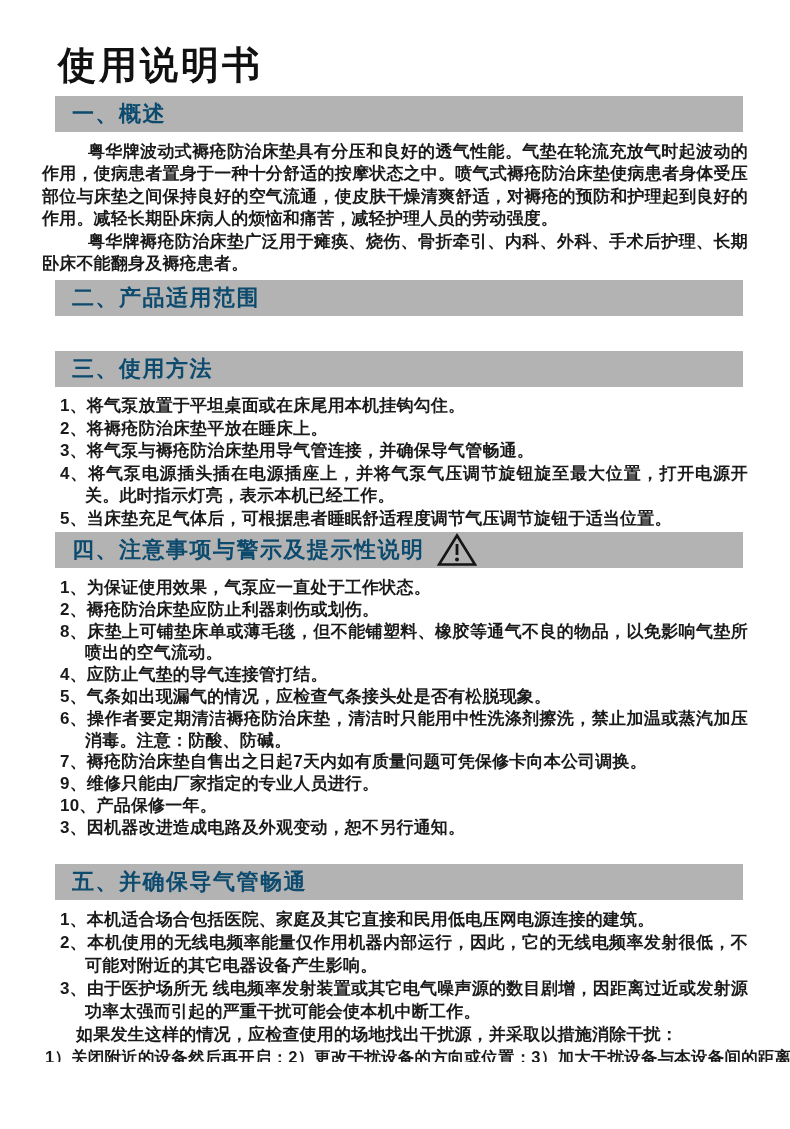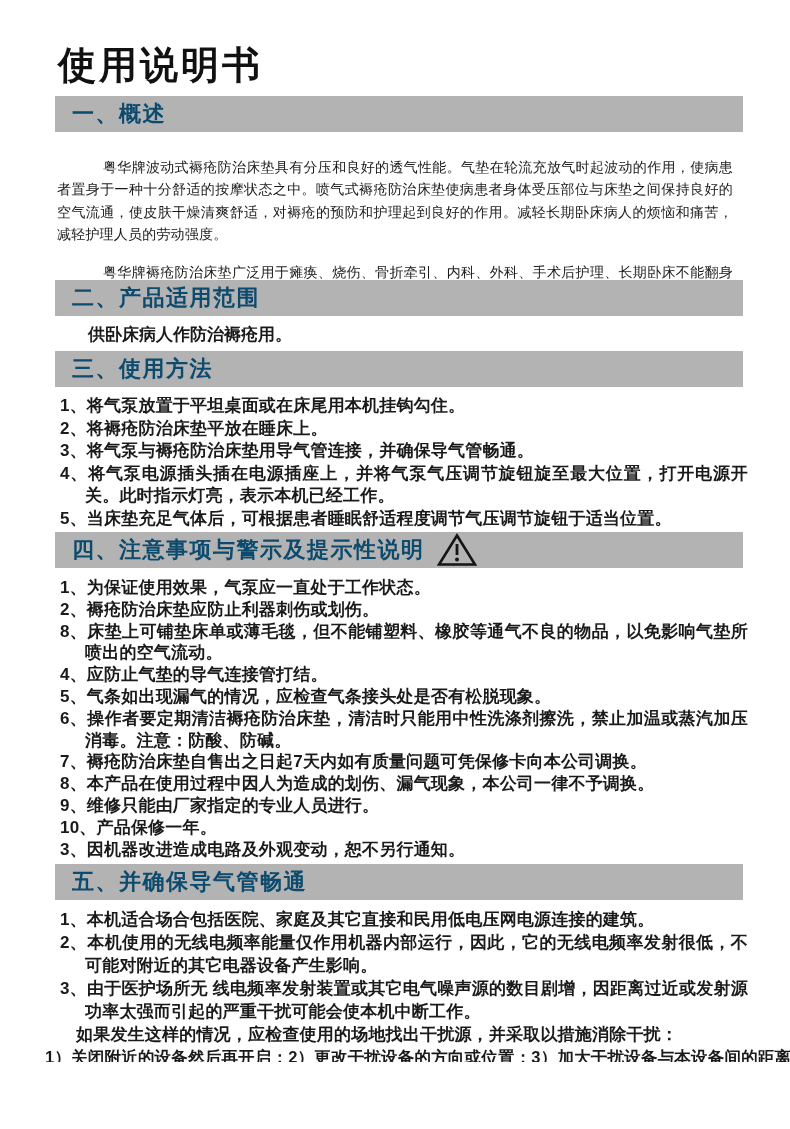--- a/index.html
+++ b/index.html
@@ -45,23 +45,23 @@
     display: inline-flex;
     align-items: center;
   }
   .paras, .single-line, .num-list, .tail {
     position: absolute;
     left: 42px;
     width: 706px;
     box-sizing: border-box;
   }
   .paras p {
-    margin: 15px;
-    font-size: 14px;
-    font-weight: 400;
+    margin: 0;
+    font-size: 17px;
+    font-weight: 700;
     line-height: 22.4px;
     text-indent: 46px;
     text-align: justify;
     letter-spacing: 0.2px;
   }
   .single-line p {
     margin: 0;
     font-size: 17px;
     font-weight: 600;
     line-height: 22px;
@@ -104,23 +104,20 @@
     <span class="sec-label">一、概述</span>
   </div>
   <div class="paras" style="top:141px">
     <p>粤华牌波动式褥疮防治床垫具有分压和良好的透气性能。气垫在轮流充放气时起波动的作用，使病患者置身于一种十分舒适的按摩状态之中。喷气式褥疮防治床垫使病患者身体受压部位与床垫之间保持良好的空气流通，使皮肤干燥清爽舒适，对褥疮的预防和护理起到良好的作用。减轻长期卧床病人的烦恼和痛苦，减轻护理人员的劳动强度。</p>
     <p>粤华牌褥疮防治床垫广泛用于瘫痪、烧伤、骨折牵引、内科、外科、手术后护理、长期卧床不能翻身及褥疮患者。</p>
   </div>
 
   <div class="sec-bar" style="top:280px">
     <span class="sec-label">二、产品适用范围</span>
   </div>
-  <div class="single-line" style="top:324px">
-    <p>供卧床病人作防治褥疮用。</p>
-  </div>
 
   <div class="sec-bar" style="top:351px">
     <span class="sec-label">三、使用方法</span>
   </div>
   <div class="num-list" style="top:395px">
     <p>1、将气泵放置于平坦桌面或在床尾用本机挂钩勾住。</p>
     <p>2、将褥疮防治床垫平放在睡床上。</p>
     <p>3、将气泵与褥疮防治床垫用导气管连接，并确保导气管畅通。</p>
     <p>4、将气泵电源插头插在电源插座上，并将气泵气压调节旋钮旋至最大位置，打开电源开关。此时指示灯亮，表示本机已经工作。</p>
     <p>5、当床垫充足气体后，可根据患者睡眠舒适程度调节气压调节旋钮于适当位置。</p>
@@ -137,21 +134,20 @@
     </span>
   </div>
   <div class="num-list tight" style="top:577px">
     <p>1、为保证使用效果，气泵应一直处于工作状态。</p>
     <p>2、褥疮防治床垫应防止利器刺伤或划伤。</p>
     <p>8、床垫上可铺垫床单或薄毛毯，但不能铺塑料、橡胶等通气不良的物品，以免影响气垫所喷出的空气流动。</p>
     <p>4、应防止气垫的导气连接管打结。</p>
     <p>5、气条如出现漏气的情况，应检查气条接头处是否有松脱现象。</p>
     <p>6、操作者要定期清洁褥疮防治床垫，清洁时只能用中性洗涤剂擦洗，禁止加温或蒸汽加压消毒。注意：防酸、防碱。</p>
     <p>7、褥疮防治床垫自售出之日起7天内如有质量问题可凭保修卡向本公司调换。</p>
-    <p>8、本产品在使用过程中因人为造成的划伤、漏气现象，本公司一律不予调换。</p>
     <p>9、维修只能由厂家指定的专业人员进行。</p>
     <p>10、产品保修一年。</p>
     <p>3、因机器改进造成电路及外观变动，恕不另行通知。</p>
   </div>
 
   <div class="sec-bar" style="top:864px">
     <span class="sec-label">五、并确保导气管畅通</span>
   </div>
   <div class="num-list emc" style="top:908px">
     <p>1、本机适合场合包括医院、家庭及其它直接和民用低电压网电源连接的建筑。</p>

